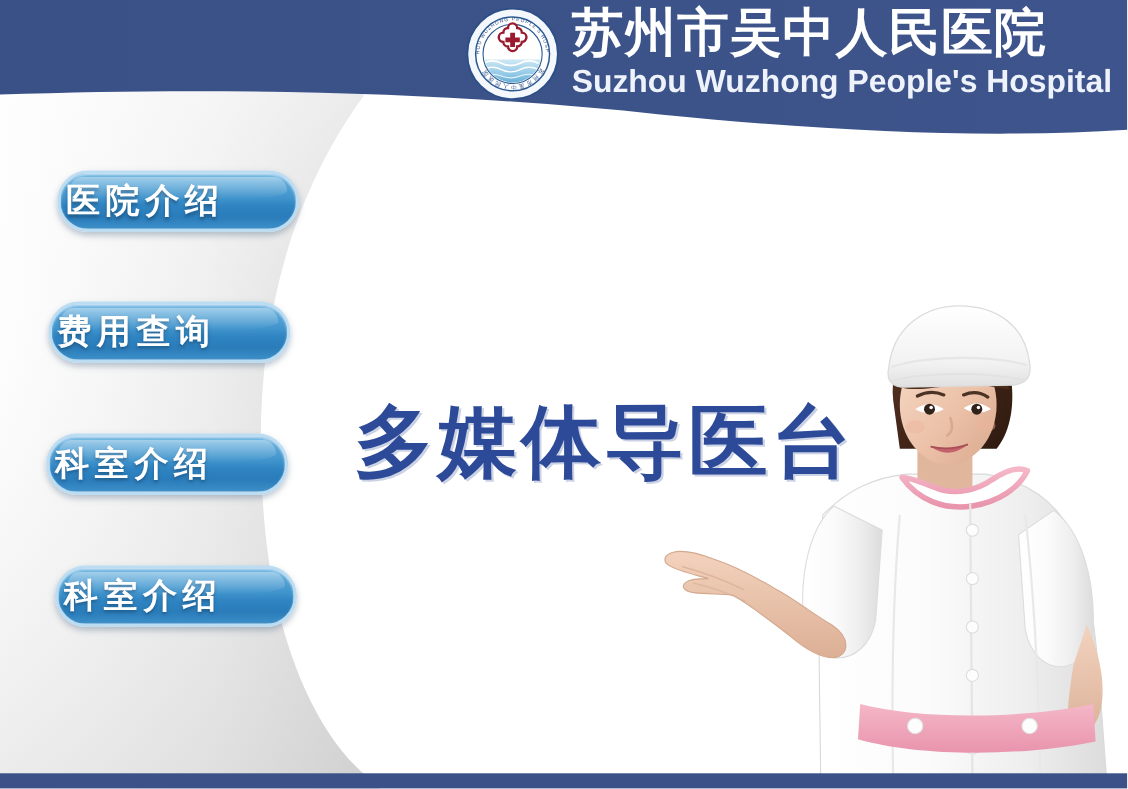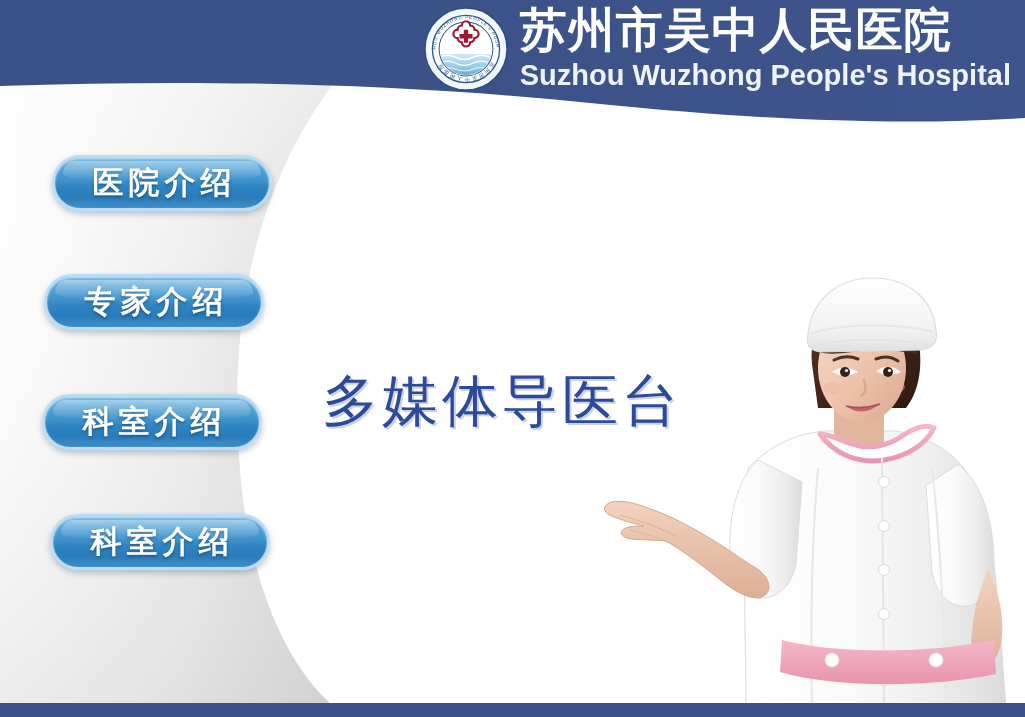--- a/index.html
+++ b/index.html
@@ -45,21 +45,21 @@
   .menu-btn{
     position:absolute;
     width:220px;height:56px;
     border-radius:28px;
     background:linear-gradient(to bottom,
         #79bbe4 0%, #5aa7d8 14%, #3f93cc 45%,
         #2f84c2 58%, #2a7cba 78%, #3c8fc8 100%);
     border:3px solid #bcdcf2;
     box-shadow:0 3px 6px rgba(60,90,120,.35),
                inset 0 1px 2px rgba(255,255,255,.55);
-    display:flex;align-items:center;justify-content:center;
+    display:flex;align-items:center;justify-content:flex-start;
     cursor:pointer;
     box-sizing:border-box;
   }
   .menu-btn .lbl{
     font-size:31px;font-weight:bold;color:#ffffff;letter-spacing:5px;
     text-indent:5px;
     text-shadow:0 2px 3px rgba(20,60,95,.55);
     font-family:"DejaVu Sans","Liberation Sans",sans-serif;
     white-space:nowrap;
   }
@@ -70,21 +70,21 @@
     pointer-events:none;
   }
   #btn0{left:52px;top:155px;}
   #btn1{left:44px;top:274px;}
   #btn2{left:42px;top:394px;}
   #btn3{left:50px;top:514px;}
 
   
   .main-title{
     position:absolute;left:322px;top:358px;z-index:7;
-    font-size:56px;font-weight:normal;line-height:86px;
+    font-size:72px;font-weight:bold;line-height:86px;
     color:#2d4a99;letter-spacing:4px;white-space:nowrap;
     text-shadow:2px 2px 0 rgba(140,155,195,.45);
     font-family:"DejaVu Sans","Liberation Sans",sans-serif;
   }
 
   
   .nurse{position:absolute;left:596px;top:268px;width:429px;height:440px;z-index:5;}
 
   
   .bottom-bar{
@@ -182,21 +182,21 @@
         <div class="title-en">Suzhou Wuzhong People's Hospital</div>
       </div>
     </div>
   </div>
 
   <nav class="menu">
     <div class="menu-btn" id="btn0">
       <span class="lbl">医院介绍</span>
     </div>
     <div class="menu-btn" id="btn1">
-      <span class="lbl">专家介绍</span>
+      <span class="lbl">费用查询</span>
     </div>
     <div class="menu-btn" id="btn2">
       <span class="lbl">科室介绍</span>
     </div>
     <div class="menu-btn" id="btn3">
       <span class="lbl">科室介绍</span>
     </div>
   </nav>
 
   <div class="main-title">多媒体导医台</div>

